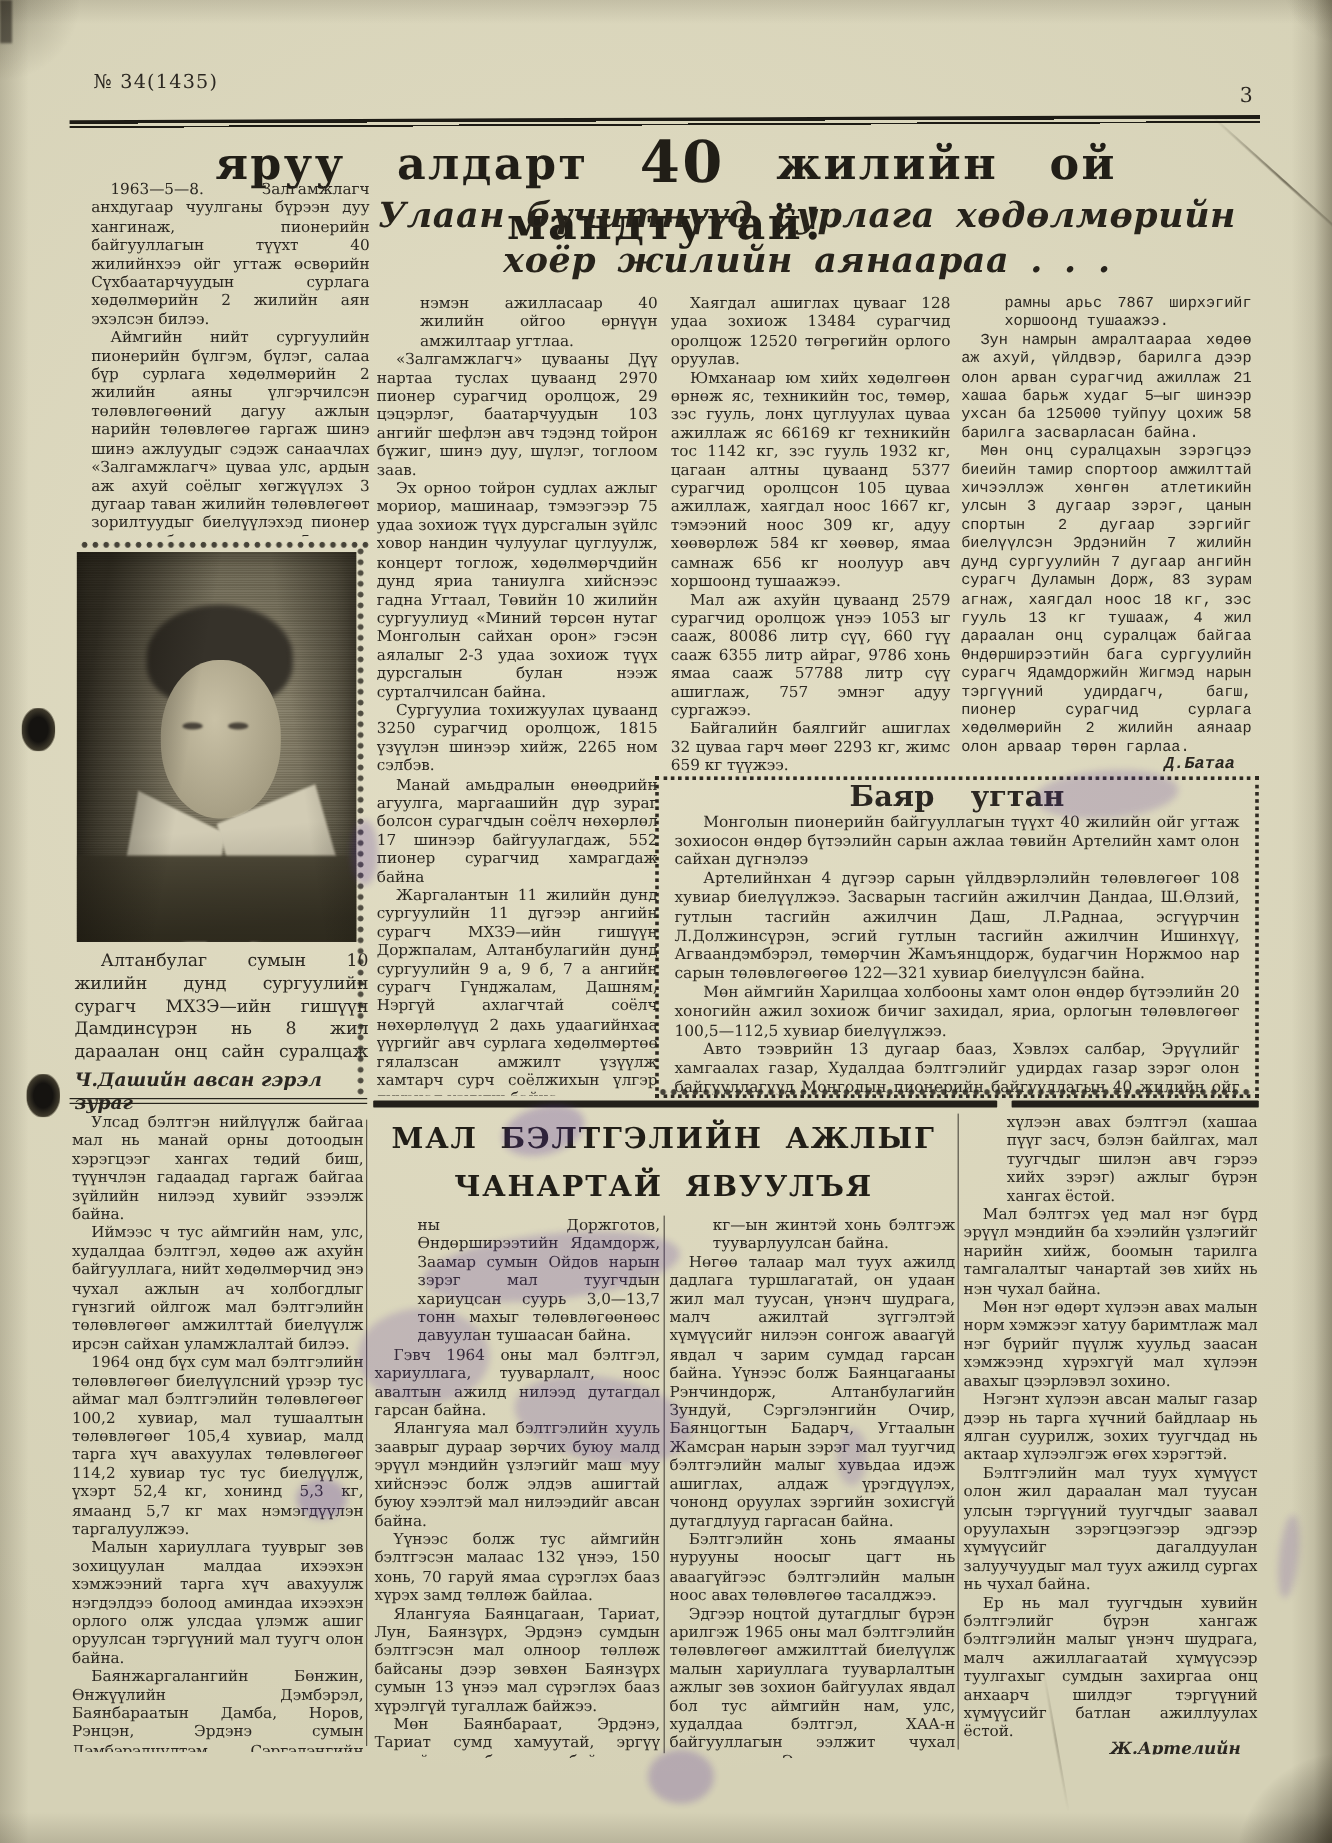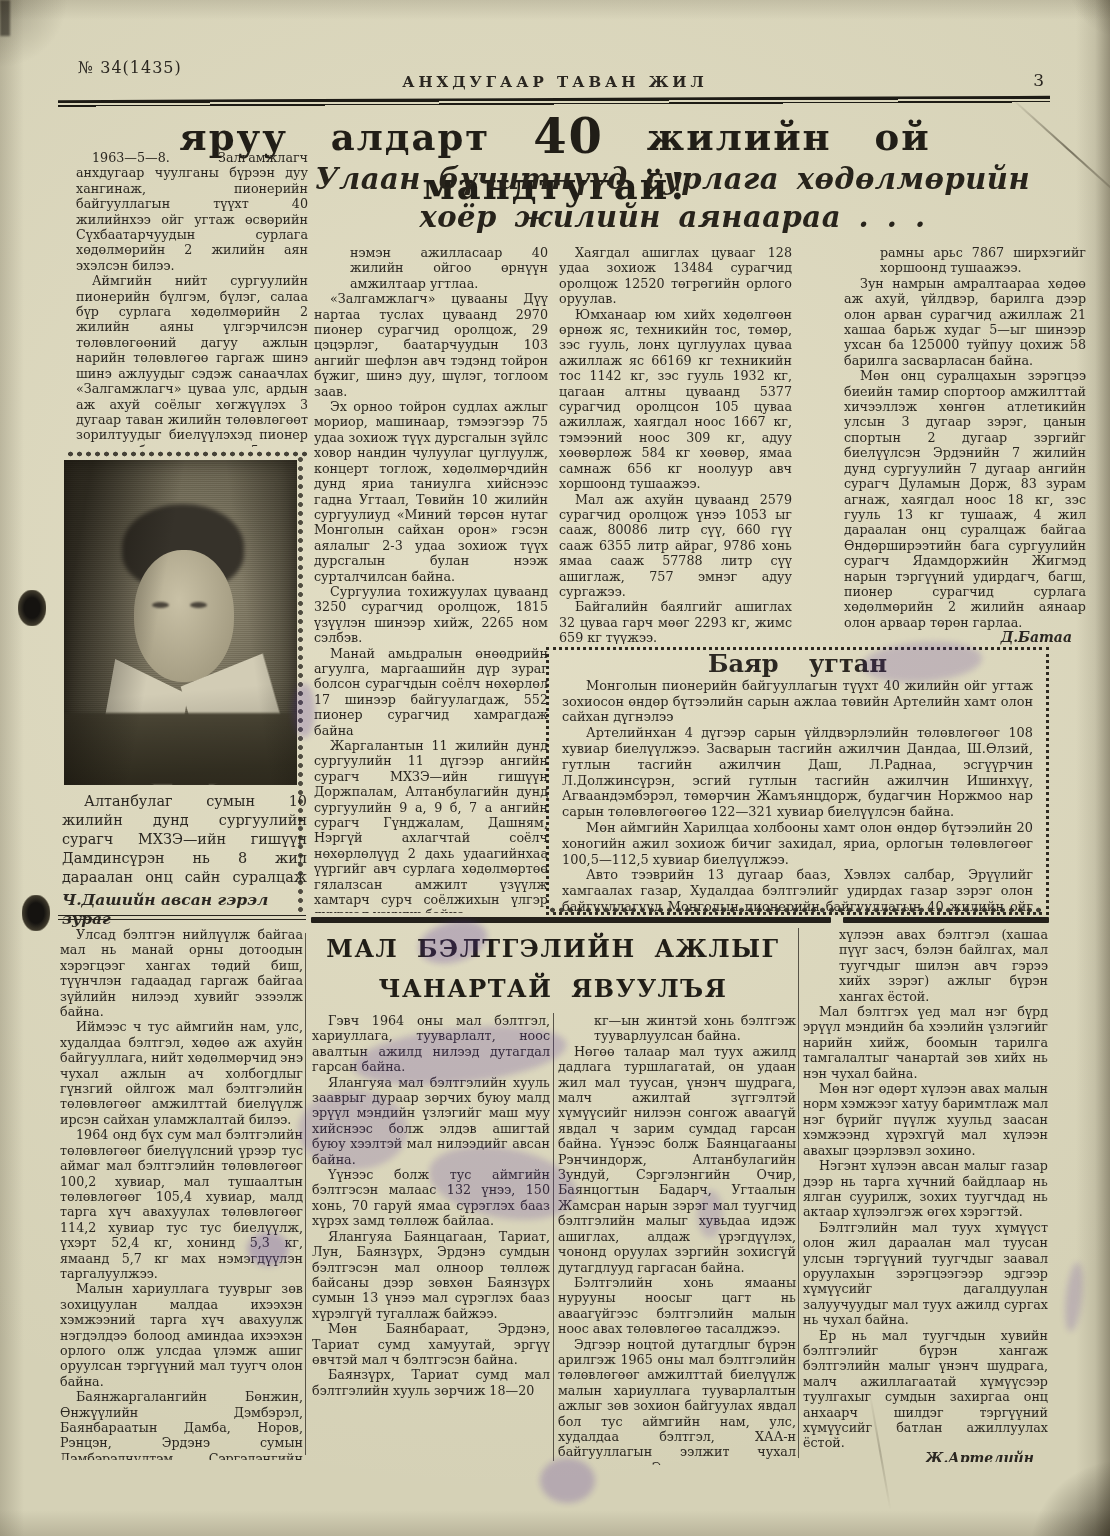--- a/index.html
+++ b/index.html
@@ -31,21 +31,21 @@
     font-style:italic;font-weight:bold;font-size:29px;line-height:38px;letter-spacing:.5px;word-spacing:7px;color:#27231b;}
   
   .col{position:absolute;font-size:12.7px;line-height:15.4px;text-align:justify;overflow:hidden;}
   .col p{margin:0;text-indent:16px;}
   .col p.cont{text-indent:0;margin-left:36px;}
   .sig-line{text-align:right;font-weight:bold;font-style:italic;font-size:14px;margin-top:10px;padding-right:14px;text-indent:0;}
   
   .tc1{left:76px;top:150px;width:232px;height:297px;}
   .tc2{left:314px;top:245px;width:234px;height:668px;}
   .tc3{left:559px;top:245px;width:233px;height:399px;}
-  .tc4{left:844px;top:245px;width:242px;height:400px;}
+  .tc4{left:801px;top:245px;width:242px;height:400px;font-family:Liberation Mono, monospace;}
   
   .photo{position:absolute;left:64px;top:460px;width:233px;height:325px;overflow:hidden;
     background:
       repeating-linear-gradient(0deg, rgba(255,255,255,.05) 0 1px, rgba(0,0,0,.06) 1px 2px),
       radial-gradient(ellipse 160px 200px at 55% 42%, #968e76 0%, #6f6955 55%, #575240 100%);
     box-shadow:inset 0 0 18px rgba(20,17,10,.6);}
   .photo div{position:absolute;}
   .ph-hair{left:58px;top:44px;width:122px;height:86px;border-radius:50% 50% 42% 42%;background:#36322a;filter:blur(2px);}
   .ph-face{left:70px;top:90px;width:100px;height:132px;border-radius:48%;
     background:radial-gradient(ellipse at 45% 38%, #c9c1a6, #a39b81 78%);filter:blur(.6px);}
@@ -104,21 +104,20 @@
   .cr1{left:990px;top:150px;transform:rotate(42deg);}
   .cr2{left:820px;top:1450px;width:120px;transform:rotate(80deg);opacity:.4;}
   .tl-mark{position:absolute;left:0;top:0;width:10px;height:36px;background:rgba(22,19,12,.55);filter:blur(1px);}
 </style>
 </head>
 <body>
 
 <div class="page">
 
   <div class="mh-issue">№ 34(1435)</div>
-  <div class="mh-banner">АНХДУГААР ТАВАН ЖИЛ</div>
   <div class="mh-page">3</div>
   <div class="mh-rule"></div>
 
   <h1 class="headline"><span>яруу алдарт</span> <span class="hl-num">40</span> <span>жилийн ой мандтугай!</span></h1>
 
   <div class="subhead">
     <div>Улаан бүчитнүүд сурлага хөдөлмөрийн</div>
     <div>хоёр жилийн аянаараа . . .</div>
   </div>
 
@@ -190,20 +189,21 @@
 
   <div class="col bc1">
     <p>Улсад бэлтгэн нийлүүлж байгаа мал нь манай орны дотоодын хэрэгцээг хангах төдий биш, түүнчлэн гадаадад гаргаж байгаа зүйлийн нилээд хувийг эзээлж байна.</p>
     <p>Иймээс ч тус аймгийн нам, улс, худалдаа бэлтгэл, хөдөө аж ахуйн байгууллага, нийт хөдөлмөрчид энэ чухал ажлын ач холбогдлыг гүнзгий ойлгож мал бэлтгэлийн төлөвлөгөөг амжилттай биелүүлж ирсэн сайхан уламжлалтай билээ.</p>
     <p>1964 онд бүх сум мал бэлтгэлийн төлөвлөгөөг биелүүлсний үрээр тус аймаг мал бэлтгэлийн төлөвлөгөөг 100,2 хувиар, мал тушаалтын төлөвлөгөөг 105,4 хувиар, малд тарга хүч авахуулах төлөвлөгөөг 114,2 хувиар тус тус биелүүлж, үхэрт 52,4 кг, хонинд 5,3 кг, ямаанд 5,7 кг мах нэмэгдүүлэн таргалуулжээ.</p>
     <p>Малын хариуллага тууврыг зөв зохицуулан малдаа ихээхэн хэмжээний тарга хүч авахуулж нэгдэлдээ болоод аминдаа ихээхэн орлого олж улсдаа үлэмж ашиг оруулсан тэргүүний мал туугч олон байна.</p>
     <p>Баянжаргалангийн Бөнжин, Өнжүүлийн Дэмбэрэл, Баянбараатын Дамба, Норов, Рэнцэн, Эрдэнэ сумын Дэмбэрэлчултэм, Сэргэлэнгийн Лувсандорж, Дэлгэрхаа</p>
   </div>
 
   <div class="col bc2">
+    <p class="cont">ны Доржготов, Өндөрширээтийн Ядамдорж, Заамар сумын Ойдов нарын зэрэг мал туугчдын хариуцсан суурь 3,0—13,7 тонн махыг төлөвлөгөөнөөс давуулан тушаасан байна.</p>
     <p>Гэвч 1964 оны мал бэлтгэл, хариуллага, тууварлалт, ноос авалтын ажилд нилээд дутагдал гарсан байна.</p>
     <p>Ялангуяа мал бэлтгэлийн хууль зааврыг дураар зөрчих буюу малд эрүүл мэндийн үзлэгийг маш муу хийснээс болж элдэв ашигтай буюу хээлтэй мал нилээдийг авсан байна.</p>
     <p>Үүнээс болж тус аймгийн бэлтгэсэн малаас 132 үнээ, 150 хонь, 70 гаруй ямаа сүрэглэх бааз хүрэх замд төллөж байлаа.</p>
     <p>Ялангуяа Баянцагаан, Тариат, Лун, Баянзүрх, Эрдэнэ сумдын бэлтгэсэн мал олноор төллөж байсаны дээр зөвхөн Баянзүрх сумын 13 үнээ мал сүрэглэх бааз хүрэлгүй тугаллаж байжээ.</p>
     <p>Мөн Баянбараат, Эрдэнэ, Тариат сумд хамуутай, эргүү өвчтэй мал ч бэлтгэсэн байна.</p>
     <p>Баянзүрх, Тариат сумд мал бэлтгэлийн хууль зөрчиж 18—20</p>
   </div>
 
   <div class="col bc3">
     <p class="cont">кг—ын жинтэй хонь бэлтгэж тууварлуулсан байна.</p>

